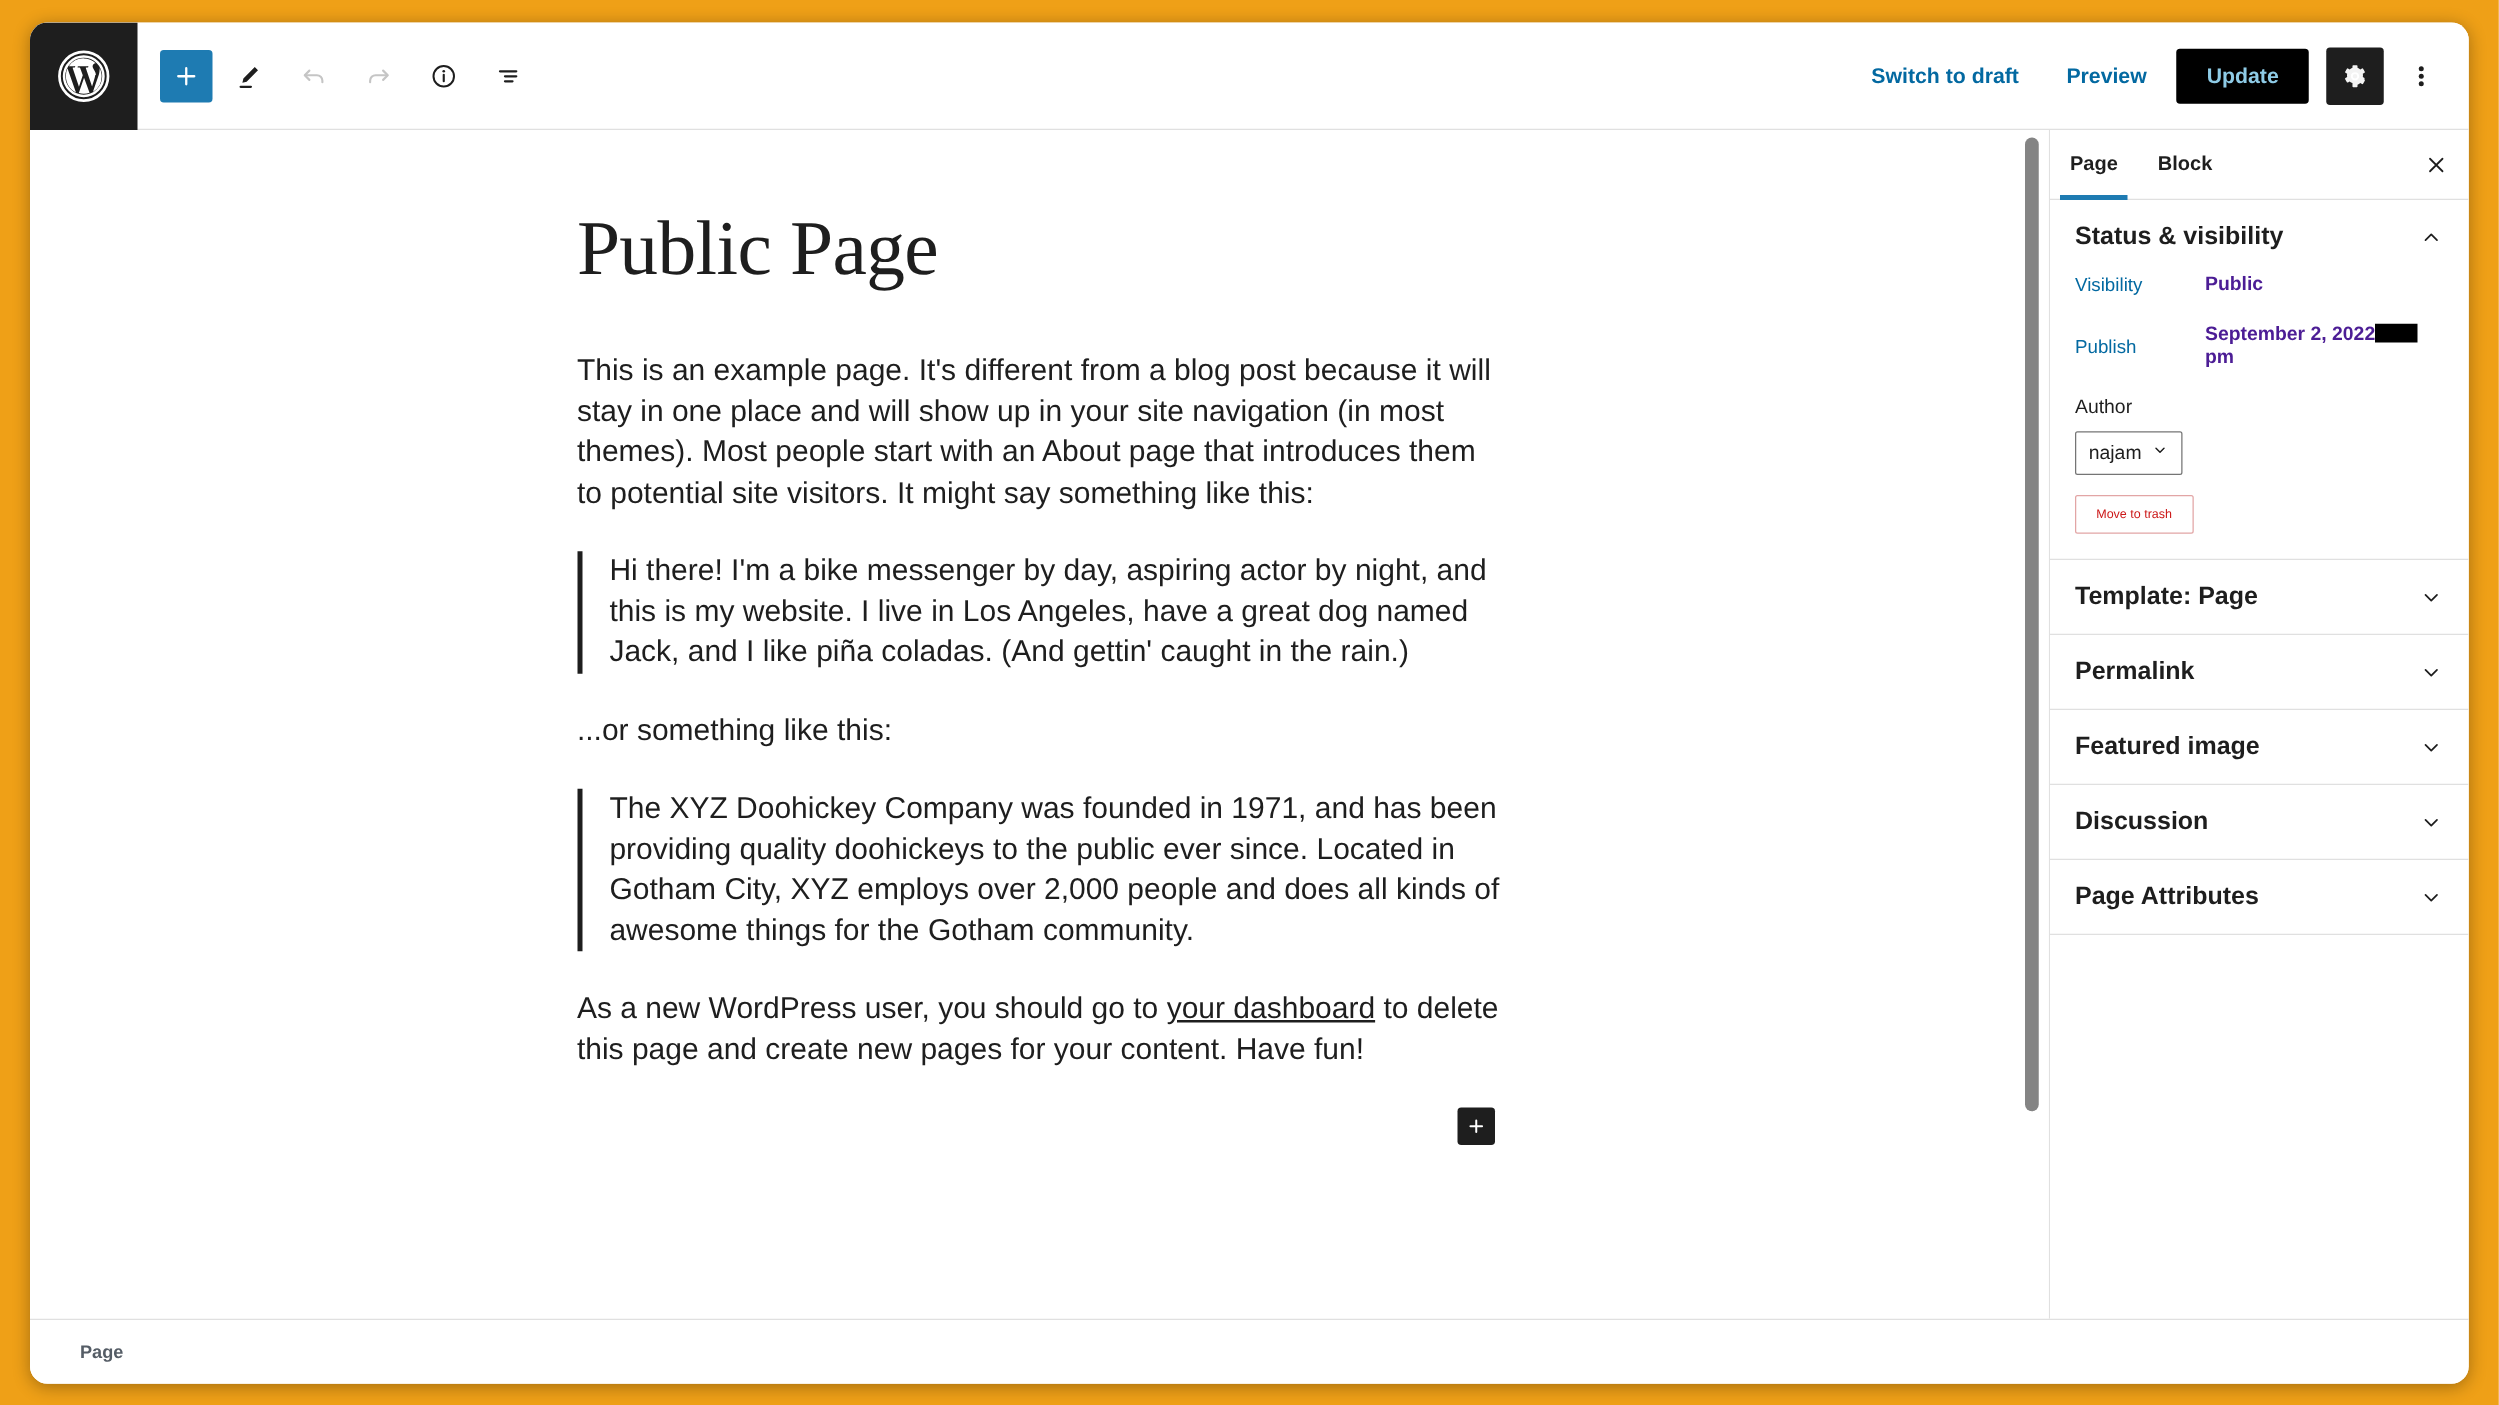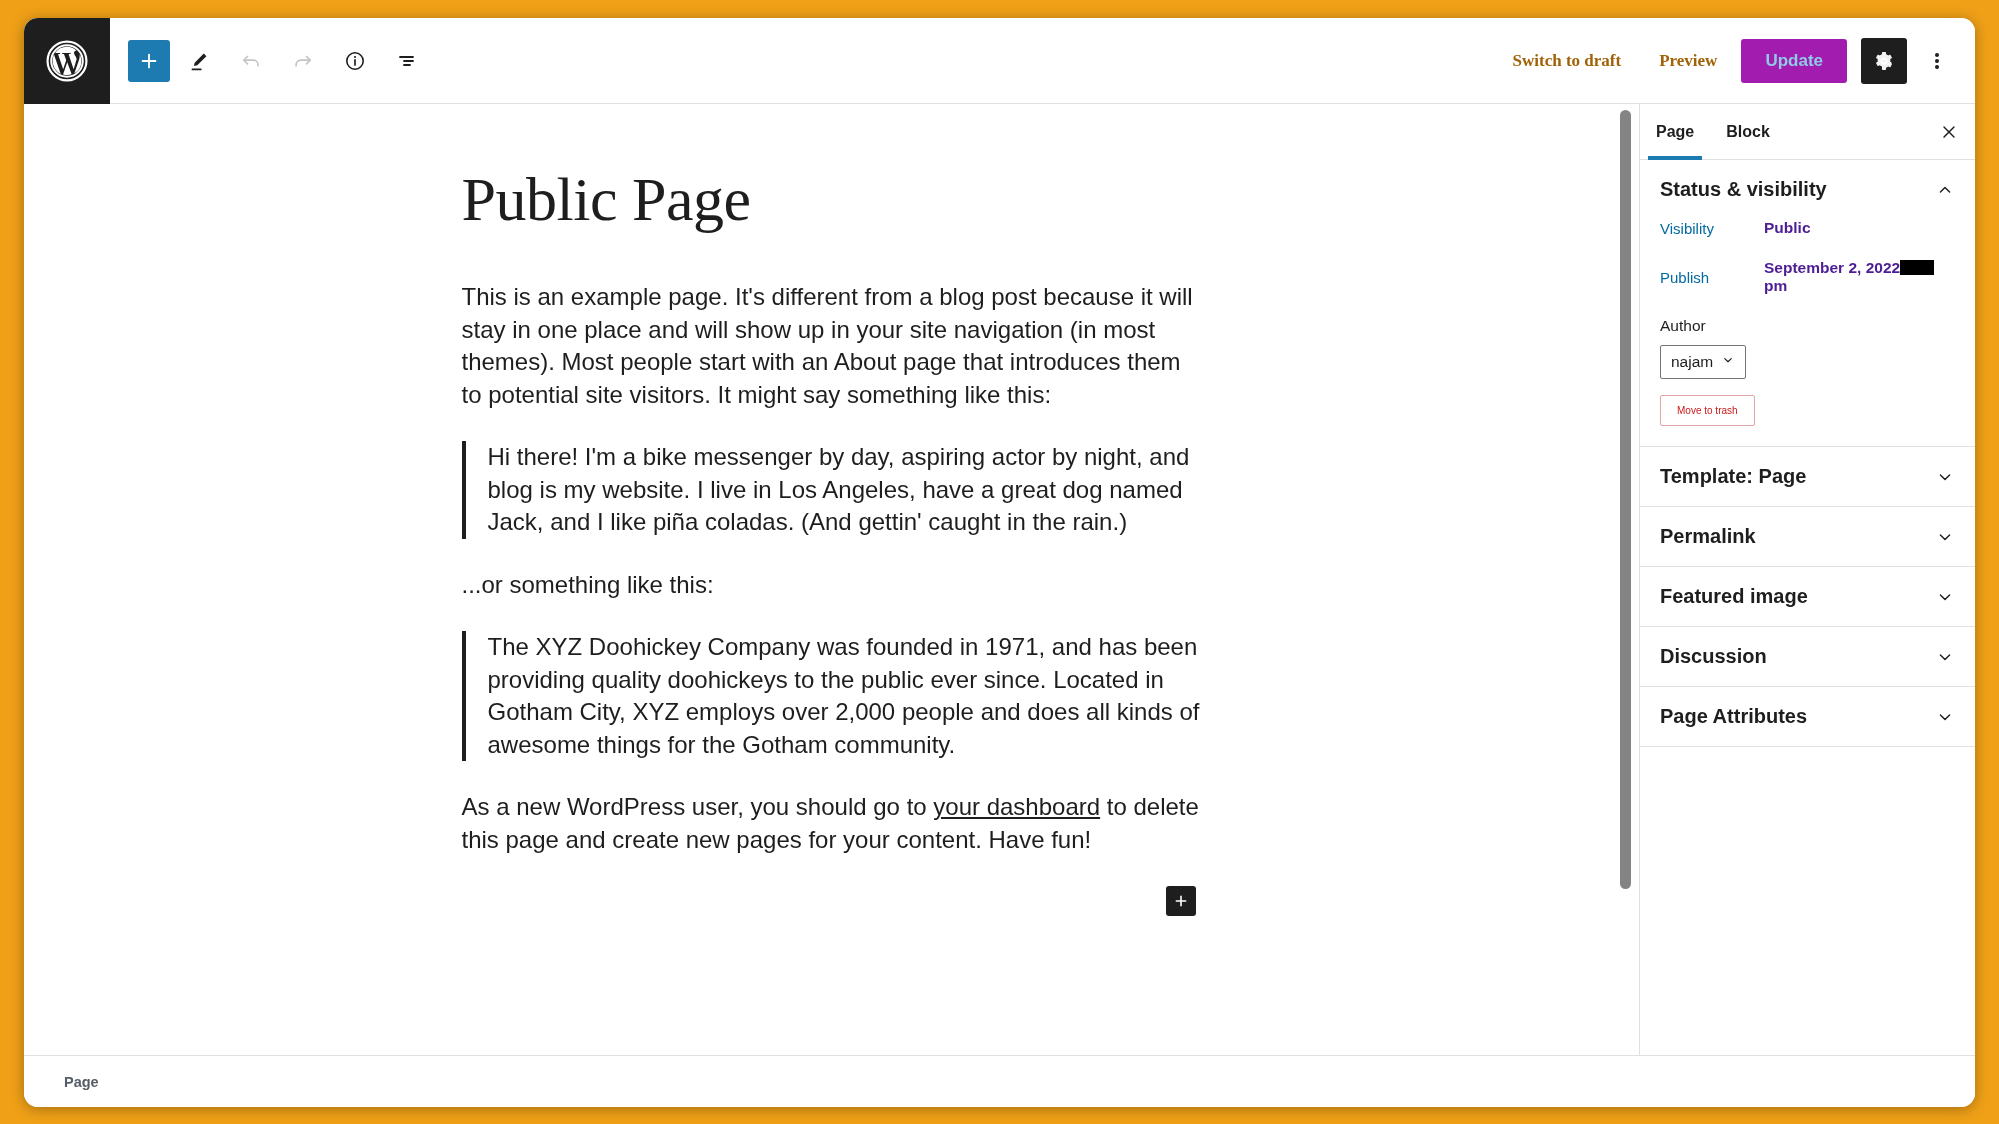--- a/index.html
+++ b/index.html
@@ -81,32 +81,32 @@
   .header-right {
     margin-left: auto;
     display: flex;
     align-items: center;
     gap: 10px;
     padding-right: 18px;
   }
 
   .link-btn {
     font-size: 17px;
-    color: #a16207;
+    color: #0369a1;
     font-weight: 600;
     background: none;
     border: none;
     padding: 10px 14px;
     cursor: pointer;
-    font-family: Liberation Serif, serif;
+    font-family: Liberation Sans, sans-serif;
     white-space: nowrap;
   }
 
   #update-button {
-    background: #a21caf;
+    background: #000000;
     color: #8ecbe6;
     border: none;
     border-radius: 3px;
     font-size: 17px;
     font-weight: 600;
     padding: 12px 24px;
     cursor: default;
     font-family: "Liberation Sans", sans-serif;
   }
 
@@ -450,21 +450,21 @@
 
     <div id="editor-canvas">
 
       <div id="post-content">
 
         <h1 id="page-title-text">Public Page</h1>
 
         <p class="para">This is an example page. It's different from a blog post because it will stay in one place and will show up in your site navigation (in most themes). Most people start with an About page that introduces them to potential site visitors. It might say something like this:</p>
 
         <blockquote class="quote-block">
-          <p class="para">Hi there! I'm a bike messenger by day, aspiring actor by night, and blog is my website. I live in Los Angeles, have a great dog named Jack, and I like piña coladas. (And gettin' caught in the rain.)</p>
+          <p class="para">Hi there! I'm a bike messenger by day, aspiring actor by night, and this is my website. I live in Los Angeles, have a great dog named Jack, and I like piña coladas. (And gettin' caught in the rain.)</p>
         </blockquote>
 
         <p class="para">...or something like this:</p>
 
         <blockquote class="quote-block">
           <p class="para">The XYZ Doohickey Company was founded in 1971, and has been providing quality doohickeys to the public ever since. Located in Gotham City, XYZ employs over 2,000 people and does all kinds of awesome things for the Gotham community.</p>
         </blockquote>
 
         <p class="para"><span>As a new WordPress user, you should go to </span><a class="inline-link" href="#">your dashboard</a><span> to delete this page and create new pages for your content. Have fun!</span></p>
 

